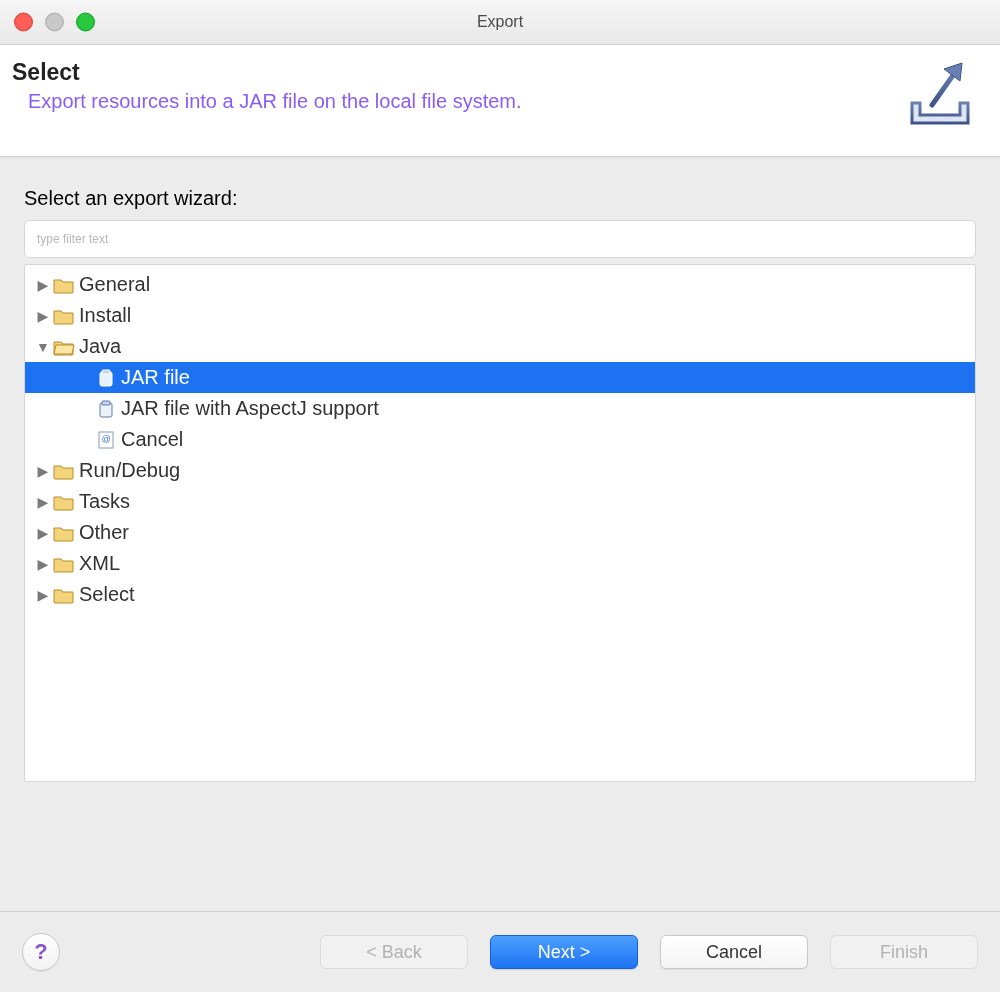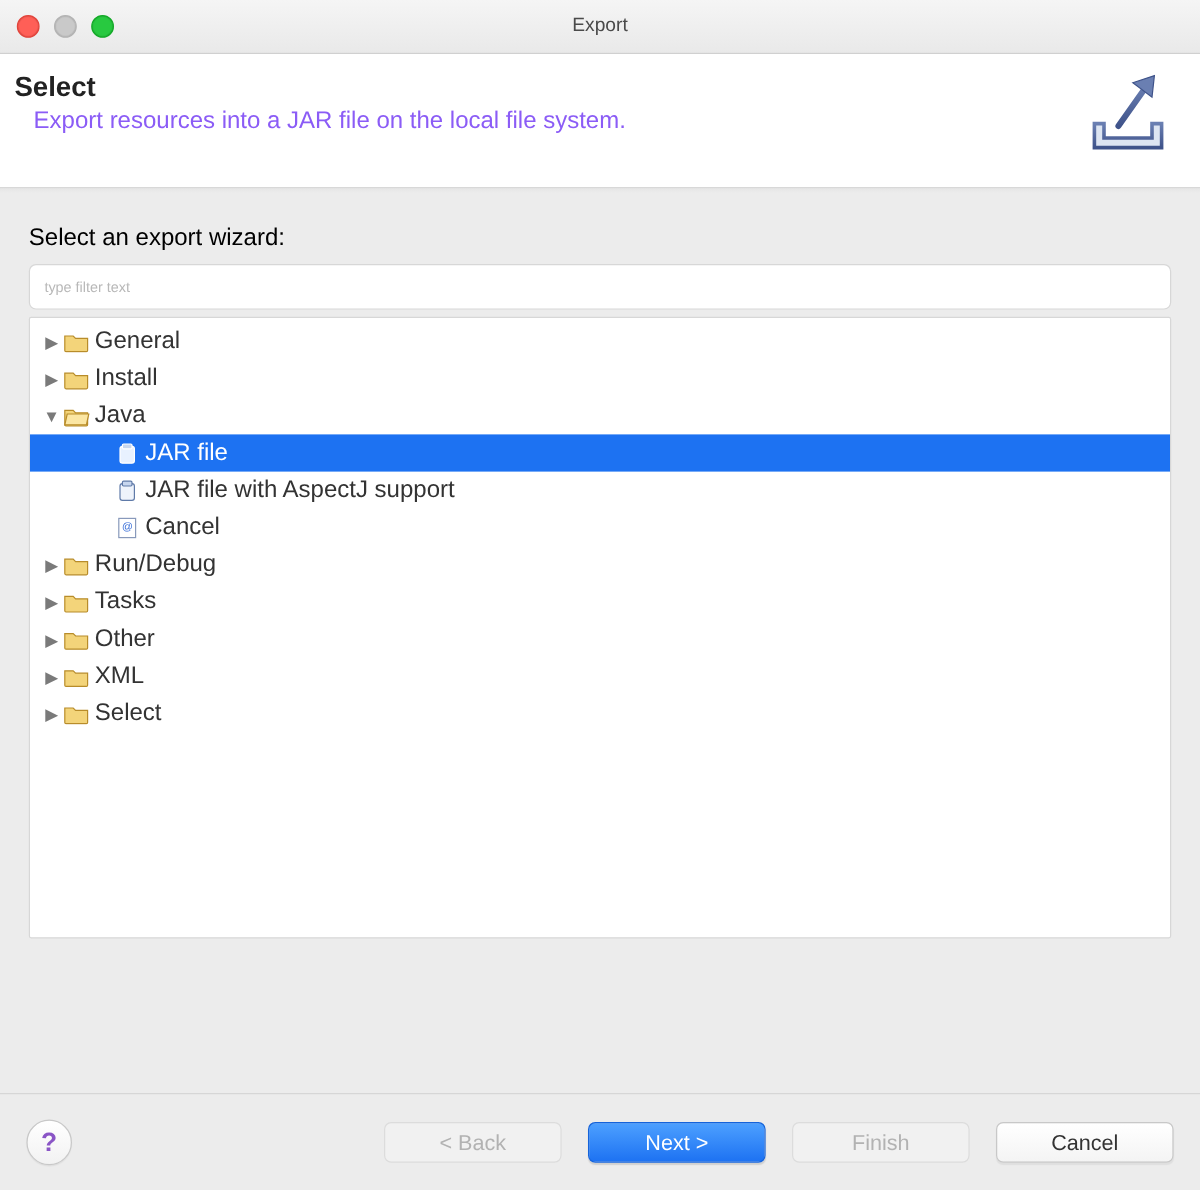--- a/index.html
+++ b/index.html
@@ -321,15 +321,15 @@
       </div>
     </div>
 </div>
 
 <div class="footer-sep"></div>
 <div class="footer">
   <div class="help-btn">?</div>
   <div class="spacer"></div>
   <div class="btn disabled">&lt; Back</div>
   <div class="btn primary">Next &gt;</div>
+  <div class="btn default">Cancel</div>
   <div class="btn disabled">Finish</div>
-  <div class="btn default">Cancel</div>
 </div>
 
 </body></html>

